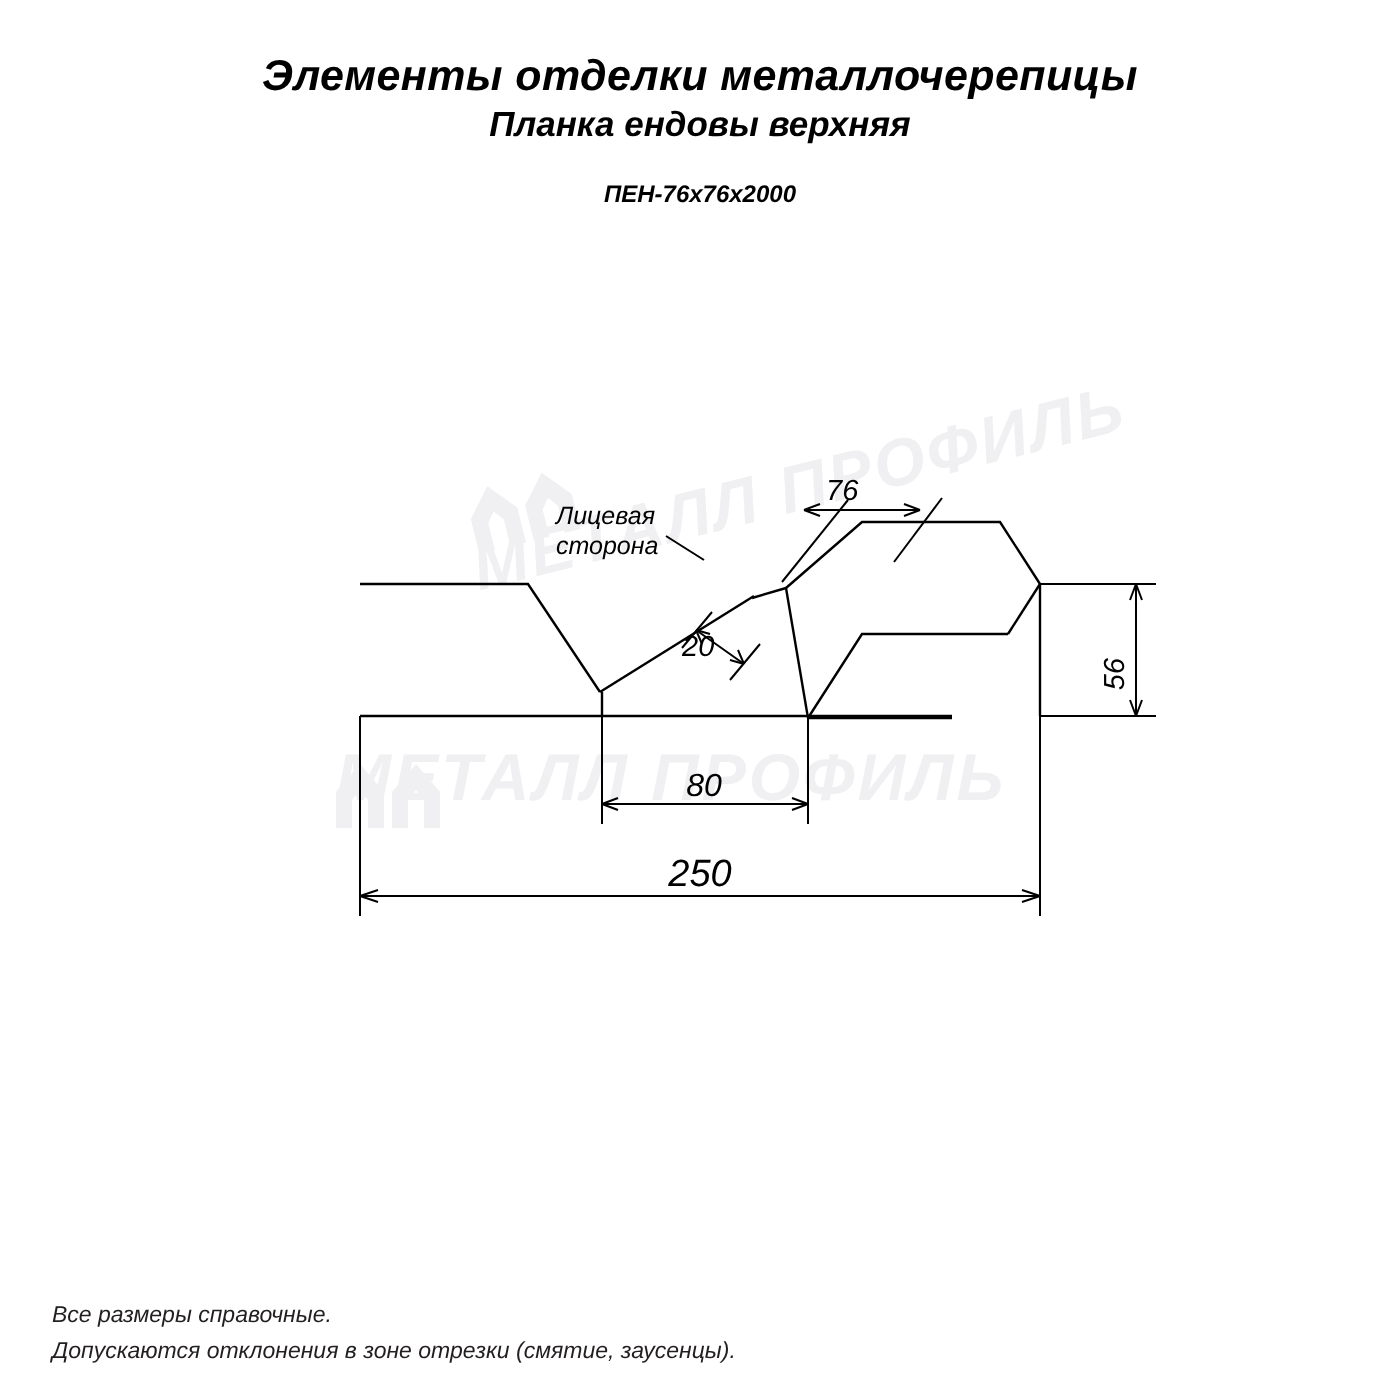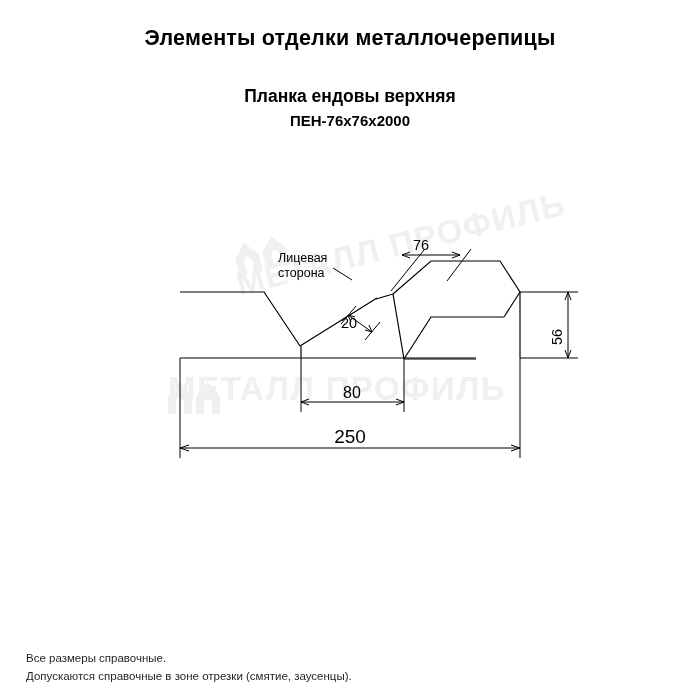--- a/index.html
+++ b/index.html
@@ -12,44 +12,44 @@
     background: #ffffff;
     font-family: "Liberation Sans", sans-serif;
     color: #000000;
     position: relative;
     overflow: hidden;
   }
   .page {
     position: relative;
     width: 632px;
     height: 700px;
+    font-style: italic;
   }
   .title-block {
     position: absolute;
     top: 26px;
     left: 0;
     width: 700px;
     text-align: center;
   }
   .title-main {
     font-size: 21.5px;
     font-weight: bold;
     letter-spacing: 0.2px;
     line-height: 1.2;
   }
   .title-sub {
     font-size: 17.5px;
     font-weight: bold;
-    margin-top: 34px;
     line-height: 1.25;
   }
   .title-code {
-    font-size: 15px;
-    font-weight: bold;
-    margin-top: 4px;
+    font-size: 12px;
+    font-weight: bold;
+    margin-top: 16px;
     line-height: 1.25;
   }
   .drawing {
     position: absolute;
     top: 150px;
     left: 0;
     width: 700px;
     height: 420px;
   }
   .watermarks {
@@ -195,16 +195,16 @@
         <path d="M180,298 L189,295 M180,298 L189,301"></path>
         <path d="M520,298 L511,295 M520,298 L511,301"></path>
       </g>
       <text x="350" y="293" font-size="19" text-anchor="middle" font-weight="normal">250</text>
 
     </svg>
   </div>
 
   <div class="footer">
     <div>Все размеры справочные.</div>
-    <div>Допускаются справочные в зоне отрезки (смятие, заусенцы).</div>
+    <div>Допускаются отклонения в зоне отрезки (смятие, заусенцы).</div>
   </div>
 
 </div>
 
 </body></html>

